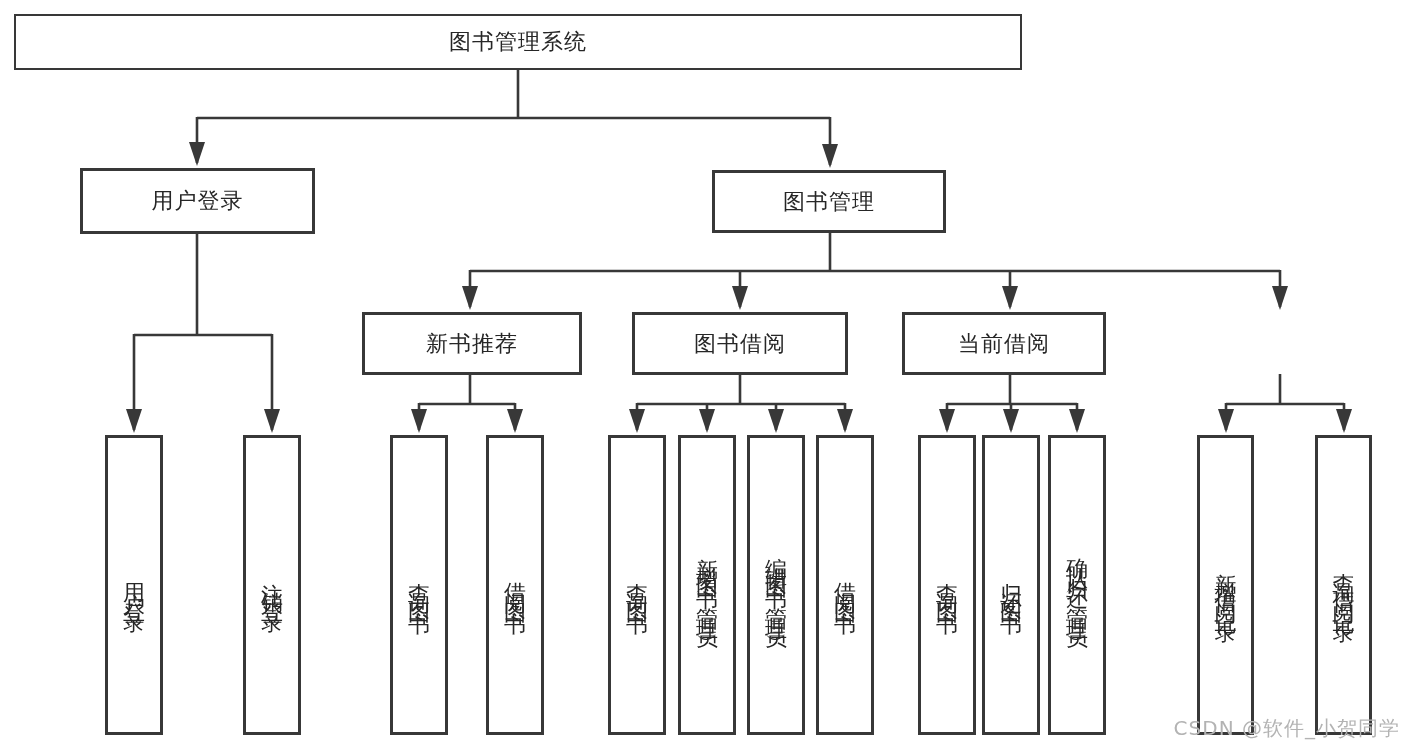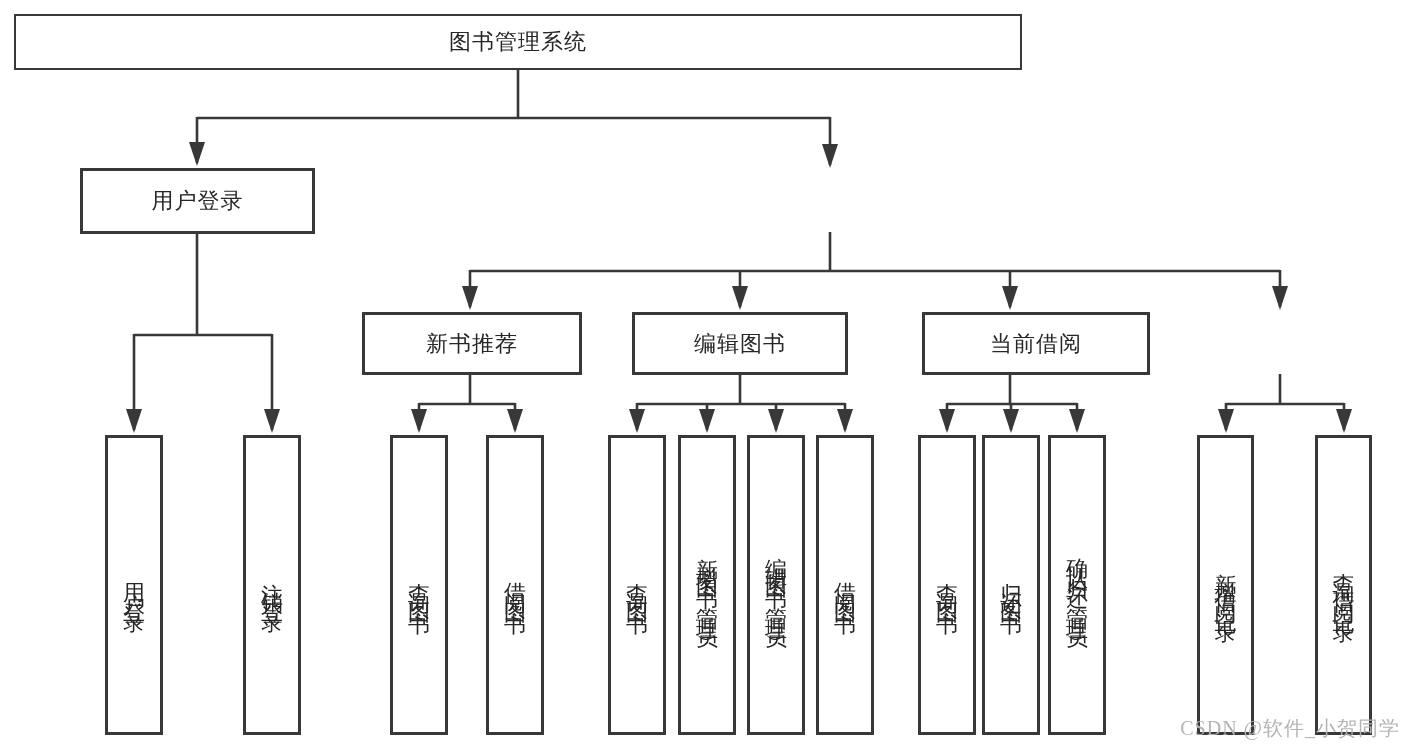--- a/index.html
+++ b/index.html
@@ -44,21 +44,20 @@
     line-height:1;
   }
   .watermark{
     position:absolute;
     right:5px;bottom:5px;
     font-size:20px;
     color:var(--watermark);
     letter-spacing:1px;
     z-index:5;
     white-space:nowrap;
-    font-family:Liberation Serif, serif;
   }
 </style>
 </head>
 <body>
 
 <div class="canvas">
 
   <svg class="connectors" viewBox="0 0 1405 747" xmlns="http://www.w3.org/2000/svg">
     <defs>
       <marker id="arw" viewBox="0 0 24 16" refX="21" refY="8" markerWidth="24" markerHeight="16" markerUnits="userSpaceOnUse" orient="auto">
@@ -107,28 +106,31 @@
     <line x1="1344" y1="403" x2="1344" y2="430" marker-end="url(#arw)"></line>
   </svg>
 
   <div class="box hbox root" style="left:14px;top:14px;width:1008px;height:56px">
     <span class="lbl">图书管理系统</span>
   </div>
 
   <div class="box hbox" style="left:80px;top:168px;width:235px;height:66px">
     <span class="lbl">用户登录</span>
   </div>
+  <div class="box hbox" style="left:712px;top:170px;width:234px;height:63px">
+    <span class="lbl">图书管理</span>
+  </div>
 
   <div class="box hbox" style="left:362px;top:312px;width:220px;height:63px">
     <span class="lbl">新书推荐</span>
   </div>
   <div class="box hbox" style="left:632px;top:312px;width:216px;height:63px">
-    <span class="lbl">编辑图书</span>
+    <span class="lbl">图书借阅</span>
   </div>
-  <div class="box hbox" style="left:922px;top:312px;width:228px;height:63px">
+  <div class="box hbox" style="left:902px;top:312px;width:204px;height:63px">
     <span class="lbl">当前借阅</span>
   </div>
 
   <div class="box vbox" style="left:105px;top:435px;width:58px;height:300px">
     <span class="lbl">用户登录</span>
   </div>
   <div class="box vbox" style="left:243px;top:435px;width:58px;height:300px">
     <span class="lbl">注销登录</span>
   </div>
 

